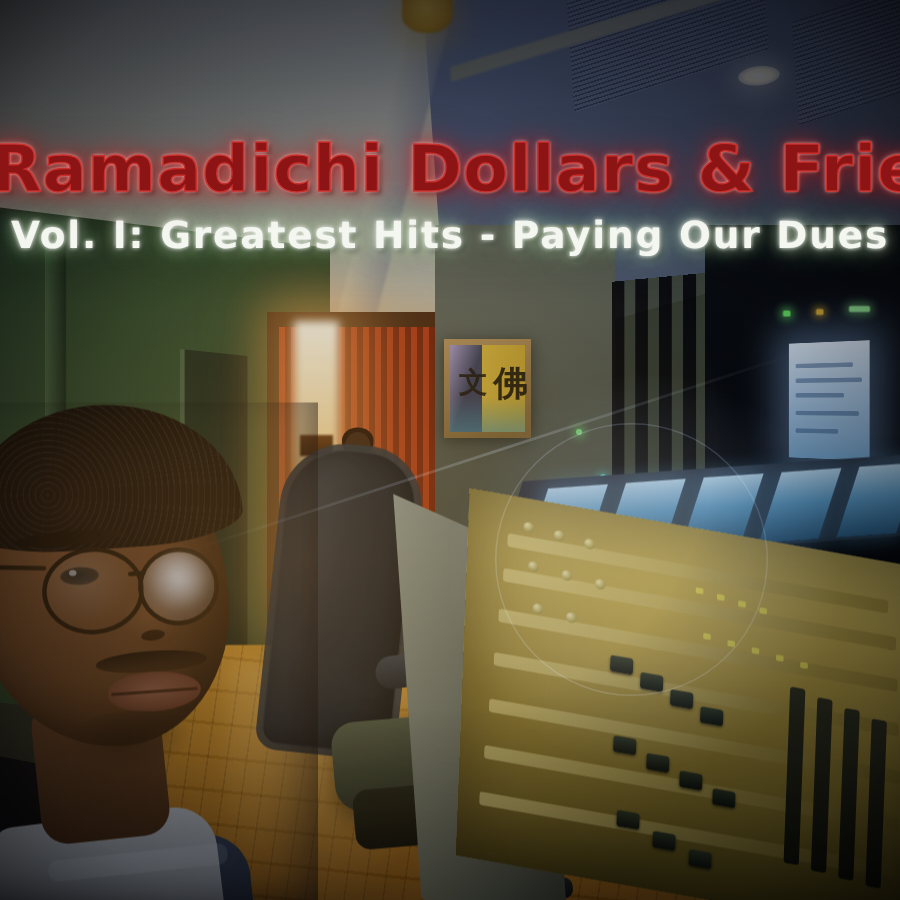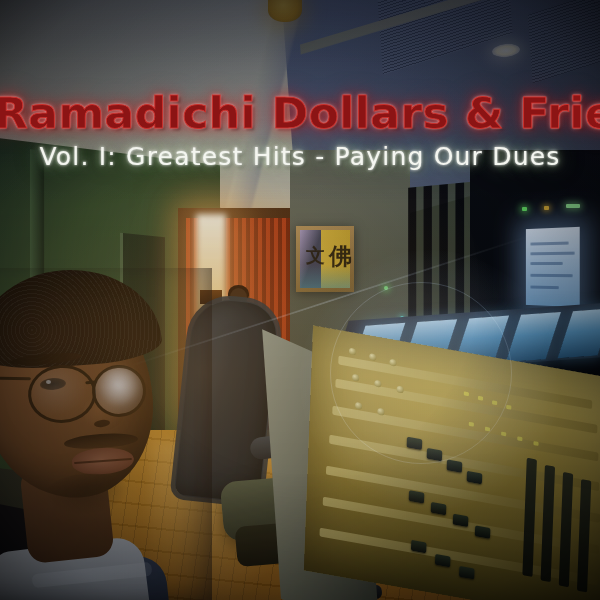--- a/index.html
+++ b/index.html
@@ -500,21 +500,21 @@
       0 0 5px rgba(255,120,120,.7),
       0 0 14px rgba(200,30,30,.65),
       0 0 26px rgba(170,20,20,.45),
       2px 2px 3px rgba(0,0,0,.55);
     white-space:nowrap;
     transform:scaleX(1.02);
   }
   #album-subtitle{
     margin:4px 0 0 0;
     font-family:"DejaVu Sans",sans-serif;
-    font-weight:400;
+    font-weight:700;
     font-size:25px;
     letter-spacing:1.2px;
     color:#f4f6f0;
     text-shadow:
       0 0 3px rgba(255,255,255,.95),
       0 0 9px rgba(215,235,200,.8),
       0 0 20px rgba(150,200,140,.55),
       0 0 34px rgba(120,180,120,.35),
       2px 2px 4px rgba(0,0,0,.6);
     white-space:nowrap;

